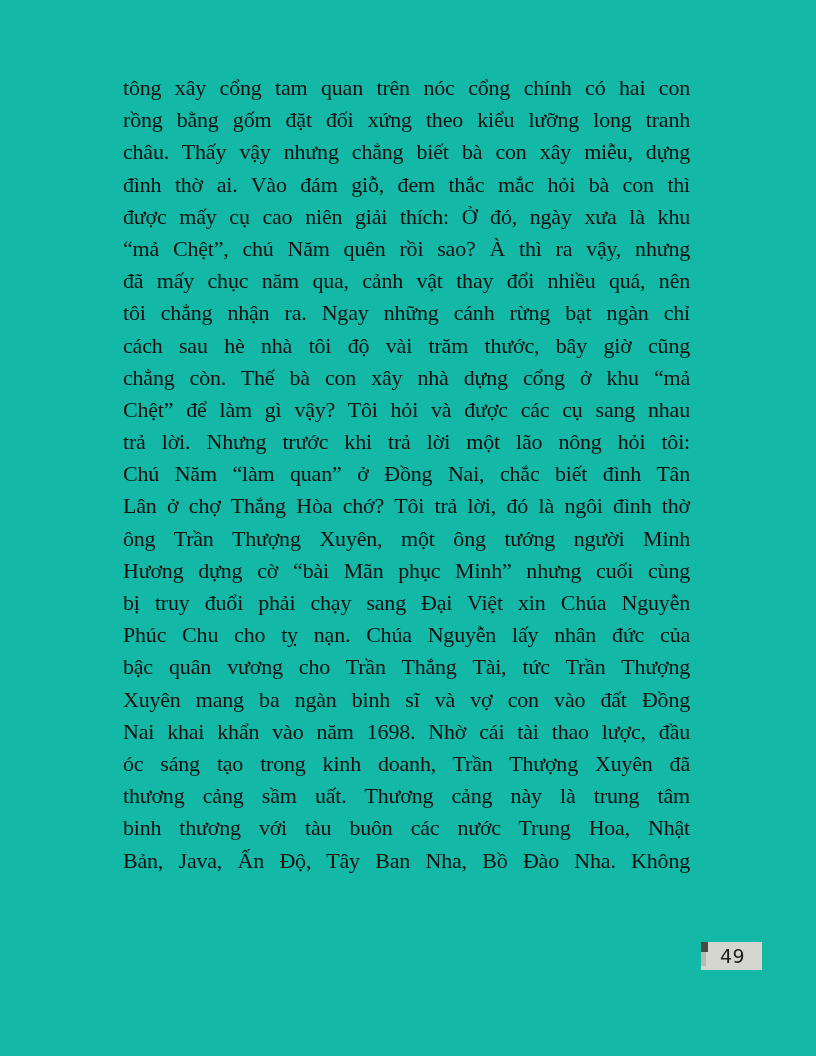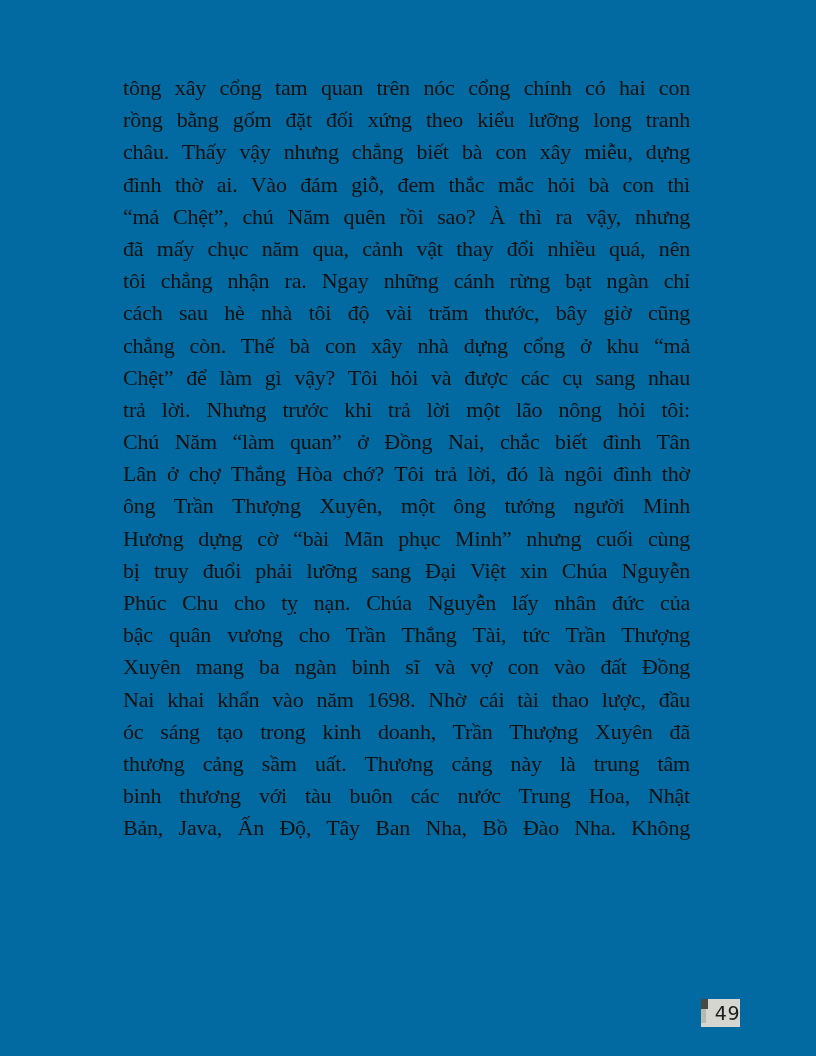--- a/index.html
+++ b/index.html
@@ -4,21 +4,21 @@
 <style>
   html, body {
     margin: 0;
     padding: 0;
     background: #ffffff;
   }
   .page {
     position: relative;
     width: 816px;
     height: 1056px;
-    background: #0369a1;
+    background: #14b8a6;
     overflow: hidden;
     font-family: "Liberation Serif", "DejaVu Serif", serif;
   }
   .text-block {
     position: absolute;
     left: 123px;
     top: 72px;
     width: 567px;
     color: #111110;
   }
@@ -28,27 +28,27 @@
     height: 32.2px;
     letter-spacing: -0.2px;
     text-align: justify;
     text-align-last: justify;
     white-space: nowrap;
     overflow: visible;
   }
   .page-number-badge {
     position: absolute;
     left: 701px;
-    top: 999px;
-    width: 39px;
+    top: 942px;
+    width: 61px;
     height: 28px;
     background: #d6d6d0;
     display: flex;
     align-items: center;
-    justify-content: flex-end;
+    justify-content: center;
   }
   .page-number-badge .notch {
     position: absolute;
     left: 0;
     top: 0;
     width: 7px;
     height: 10px;
     background: #4a4a44;
   }
   .page-number-badge .notch-lower {
@@ -70,32 +70,33 @@
 </head>
 <body>
 
 <div class="page">
 
   <div class="text-block">
     <div class="line">tông xây cổng tam quan trên nóc cổng chính có hai con</div>
     <div class="line">rồng bằng gốm đặt đối xứng theo kiểu lưỡng long tranh</div>
     <div class="line">châu. Thấy vậy nhưng chẳng biết bà con xây miễu, dựng</div>
     <div class="line">đình thờ ai. Vào đám giỗ, đem thắc mắc hỏi bà con thì</div>
+    <div class="line">được mấy cụ cao niên giải thích: Ở đó, ngày xưa là khu</div>
     <div class="line">“mả Chệt”, chú Năm quên rồi sao? À thì ra vậy, nhưng</div>
     <div class="line">đã mấy chục năm qua, cảnh vật thay đổi nhiều quá, nên</div>
     <div class="line">tôi chẳng nhận ra. Ngay những cánh rừng bạt ngàn chỉ</div>
     <div class="line">cách sau hè nhà tôi độ vài trăm thước, bây giờ cũng</div>
     <div class="line">chẳng còn. Thế bà con xây nhà dựng cổng ở khu “mả</div>
     <div class="line">Chệt” để làm gì vậy? Tôi hỏi và được các cụ sang nhau</div>
     <div class="line">trả lời. Nhưng trước khi trả lời một lão nông hỏi tôi:</div>
     <div class="line">Chú Năm “làm quan” ở Đồng Nai, chắc biết đình Tân</div>
     <div class="line">Lân ở chợ Thắng Hòa chớ? Tôi trả lời, đó là ngôi đình thờ</div>
     <div class="line">ông Trần Thượng Xuyên, một ông tướng người Minh</div>
     <div class="line">Hương dựng cờ “bài Mãn phục Minh” nhưng cuối cùng</div>
-    <div class="line">bị truy đuổi phải lưỡng sang Đại Việt xin Chúa Nguyễn</div>
+    <div class="line">bị truy đuổi phải chạy sang Đại Việt xin Chúa Nguyễn</div>
     <div class="line">Phúc Chu cho tỵ nạn. Chúa Nguyễn lấy nhân đức của</div>
     <div class="line">bậc quân vương cho Trần Thắng Tài, tức Trần Thượng</div>
     <div class="line">Xuyên mang ba ngàn binh sĩ và vợ con vào đất Đồng</div>
     <div class="line">Nai khai khẩn vào năm 1698. Nhờ cái tài thao lược, đầu</div>
     <div class="line">óc sáng tạo trong kinh doanh, Trần Thượng Xuyên đã</div>
     <div class="line">thương cảng sầm uất. Thương cảng này là trung tâm</div>
     <div class="line">binh thương với tàu buôn các nước Trung Hoa, Nhật</div>
     <div class="line">Bản, Java, Ấn Độ, Tây Ban Nha, Bồ Đào Nha. Không</div>
   </div>
 

